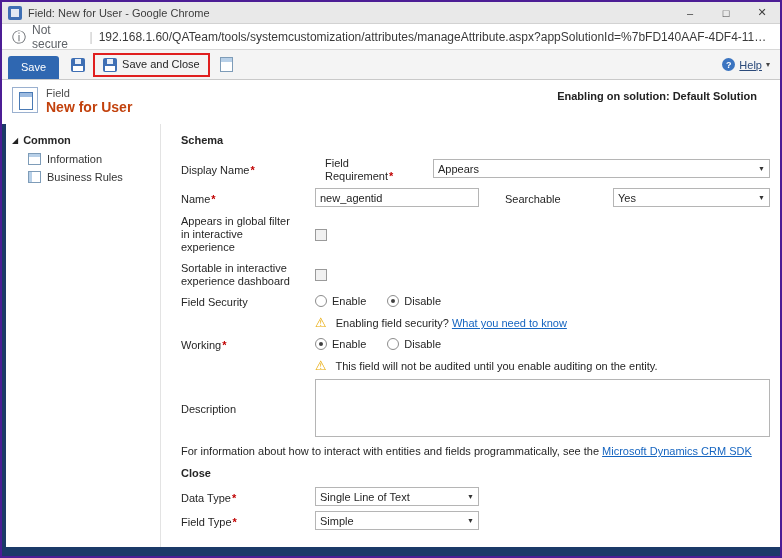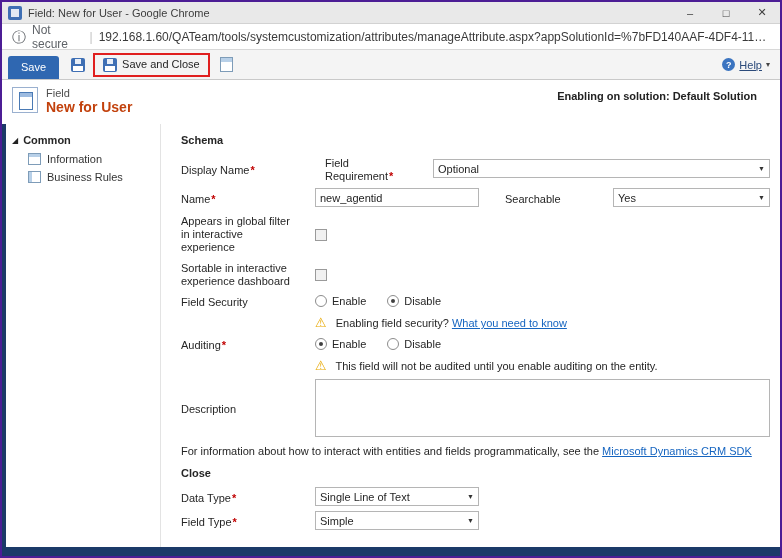--- a/index.html
+++ b/index.html
@@ -153,21 +153,21 @@
 
         <div class="row">
           <div class="lbl">
             <span>Display Name</span><span class="req">*</span>
           </div>
           <div class="lbl2">
             <span>Field Requirement</span><span class="req">*</span>
           </div>
           <div class="f-lg">
             <div class="select">
-              <span>Optional</span>
+              <span>Appears</span>
               <span class="caret">▼</span>
             </div>
           </div>
         </div>
 
         <div class="row">
           <div class="lbl">
             <span>Name</span><span class="req">*</span>
           </div>
           <div class="f-sm"><input class="txt" value="new_agentid" style=""></div>
@@ -208,21 +208,21 @@
           <div class="lbl"></div>
           <div class="f-rest">
             <span class="warn-icon">⚠</span>
             <span>Enabling field security?</span>
             <a class="link">What you need to know</a>
           </div>
         </div>
 
         <div class="row">
           <div class="lbl">
-            <span>Auditing</span><span class="req">*</span>
+            <span>Working</span><span class="req">*</span>
           </div>
           <div class="f-rest">
             <span class="radio-group">
               <span class="radio checked"></span>
               <span>Enable</span>
             </span>
             <span class="radio-group">
               <span class="radio"></span>
               <span>Disable</span>
             </span>

